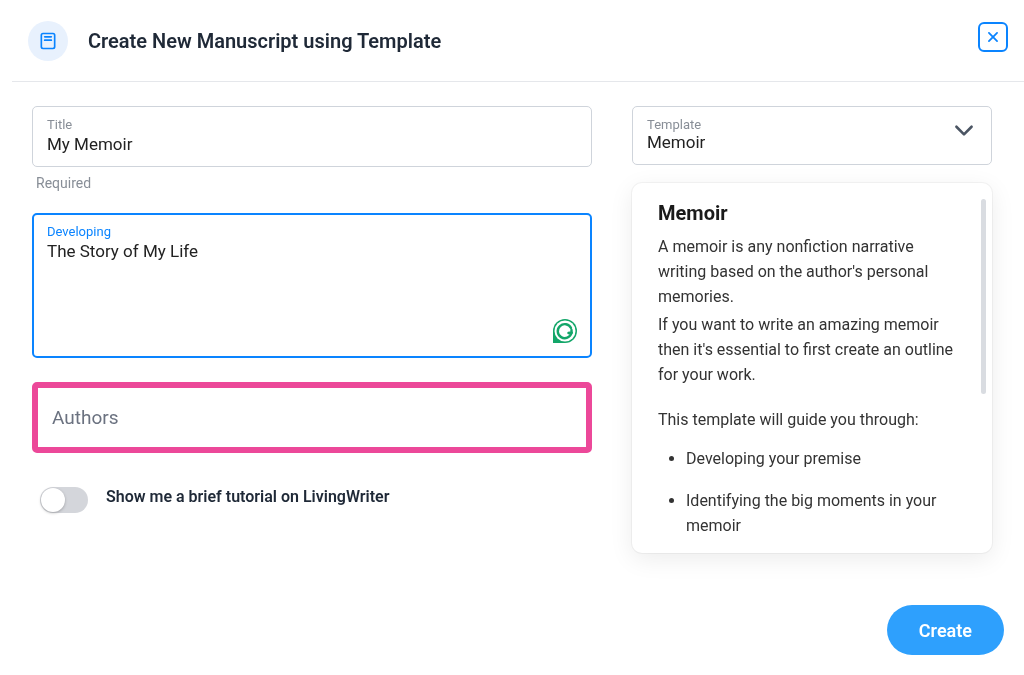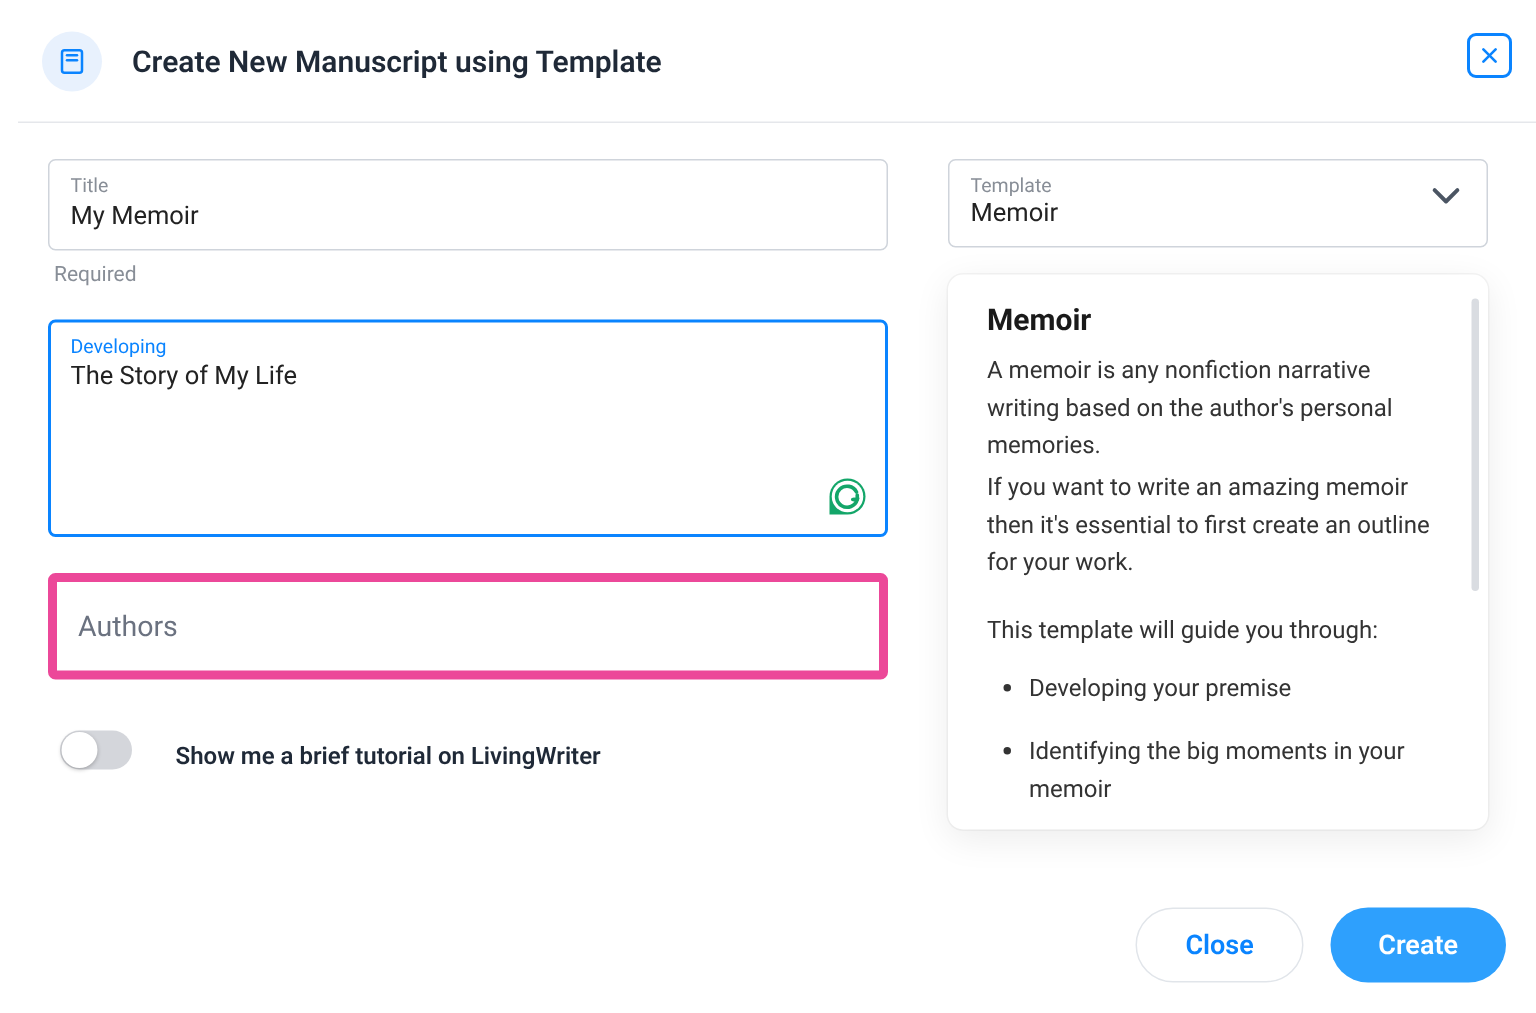--- a/index.html
+++ b/index.html
@@ -128,22 +128,22 @@
       padding: 18px 14px;
       margin-top: 24px;
       margin-bottom: 34px;
     }
     .author-placeholder {
       font-size: 19px;
       color: #6b7280;
     }
     .toggle-row {
       display: flex;
-      align-items: flex-end;
-      gap: 29px;
+      align-items: flex-start;
+      gap: 18px;
       padding-left: 8px;
     }
     .toggle {
       width: 48px;
       height: 26px;
       background: #d4d6db;
       border-radius: 13px;
       position: relative;
       cursor: pointer;
     }
@@ -325,16 +325,15 @@
           <ul>
             <li>Developing your premise</li>
             <li>Identifying the big moments in your memoir</li>
           </ul>
         </div>
       </div>
     </div>
   </div>
 
   <div class="footer">
-    <button class="btn btn-close">Close</button>
     <button class="btn btn-create">Create</button>
   </div>
 </div>
 
 </body></html>

